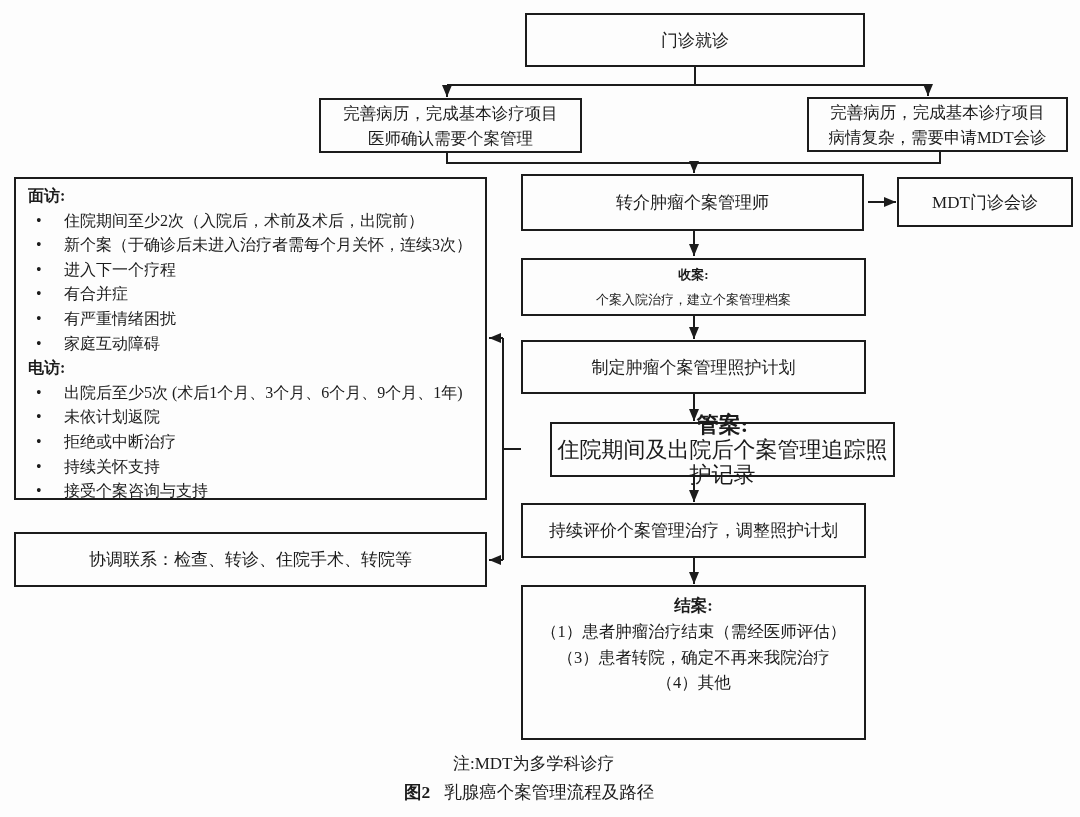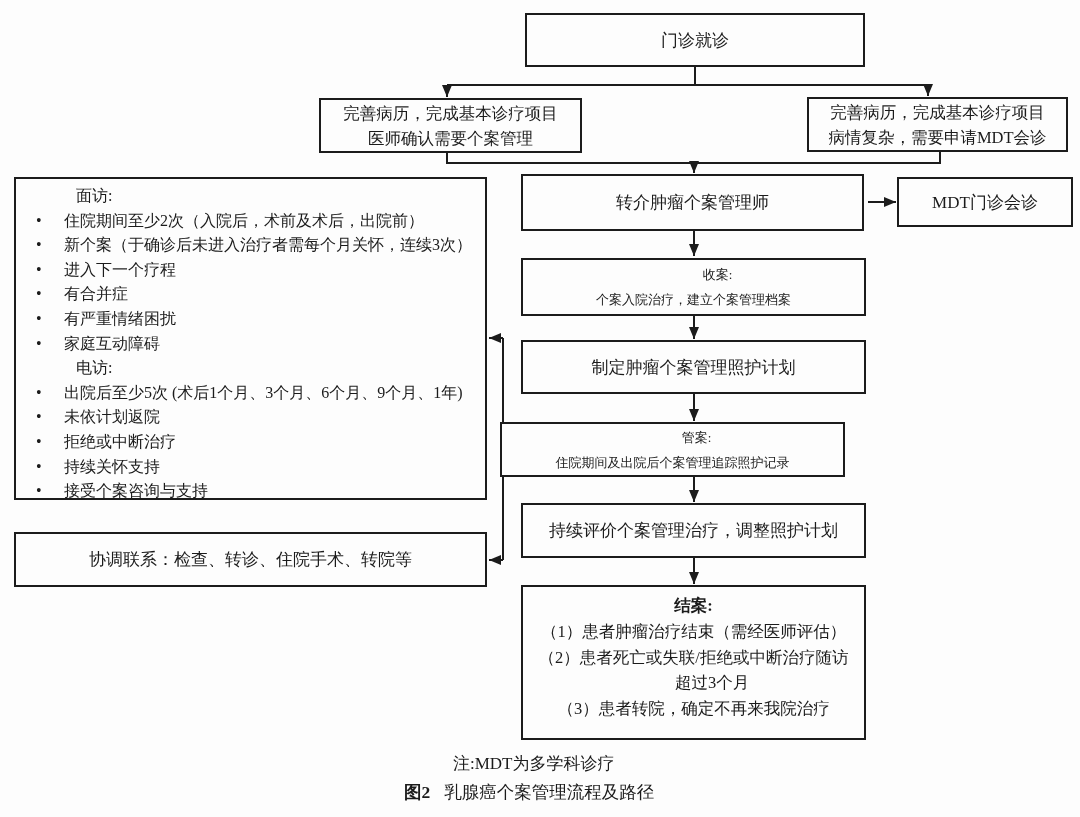--- a/index.html
+++ b/index.html
@@ -26,21 +26,21 @@
     border: 2px solid #1c1c1c;
     background: #fdfdfd;
     display: flex;
     flex-direction: column;
     align-items: center;
     justify-content: center;
     text-align: center;
     font-size: 17px;
     line-height: 25px;
   }
-  .node .bold { font-weight: normal; margin-left: 48px; }
+  .node .bold { font-weight: bold; }
   
   .node.lefty {
     align-items: stretch;
     text-align: left;
     justify-content: flex-start;
     padding: 5px 10px 0 12px;
     font-size: 16px;
     line-height: 24.6px;
   }
   ul.plain { list-style: none; }
@@ -140,35 +140,35 @@
 
   <div class="node" style="left:521px; top:258px; width:345px; height:58px; font-size:13px;">
     <div class="bold">收案:</div>
     <div>个案入院治疗，建立个案管理档案</div>
   </div>
 
   <div class="node" style="left:521px; top:340px; width:345px; height:54px;">
     <div>制定肿瘤个案管理照护计划</div>
   </div>
 
-  <div class="node" style="left:500px; top:422px; width:345px; height:55px; font-size:13px;">
+  <div class="node" style="left:550px; top:422px; width:345px; height:55px; font-size:22px;">
     <div class="bold">管案:</div>
     <div>住院期间及出院后个案管理追踪照护记录</div>
   </div>
 
   <div class="node" style="left:521px; top:503px; width:345px; height:55px;">
     <div>持续评价个案管理治疗，调整照护计划</div>
   </div>
 
   <div class="node closure" style="left:521px; top:585px; width:345px; height:155px;">
     <div class="heading">结案:</div>
     <ul class="plain numbered">
         <li>（1）患者肿瘤治疗结束（需经医师评估）</li>
-        <li>（2）患者死亡或失联/拒绝或中断治疗随访超过3个月</li>
         <li>（3）患者转院，确定不再来我院治疗</li>
+        <li>（4）其他</li>
       </ul>
   </div>
 
   <div class="node lefty" style="left:14px; top:177px; width:473px; height:323px;">
     <div class="bold">面访:</div>
     <ul class="plain bullets">
         <li>住院期间至少2次（入院后，术前及术后，出院前）</li>
         <li>新个案（于确诊后未进入治疗者需每个月关怀，连续3次）</li>
         <li>进入下一个疗程</li>
         <li>有合并症</li>

